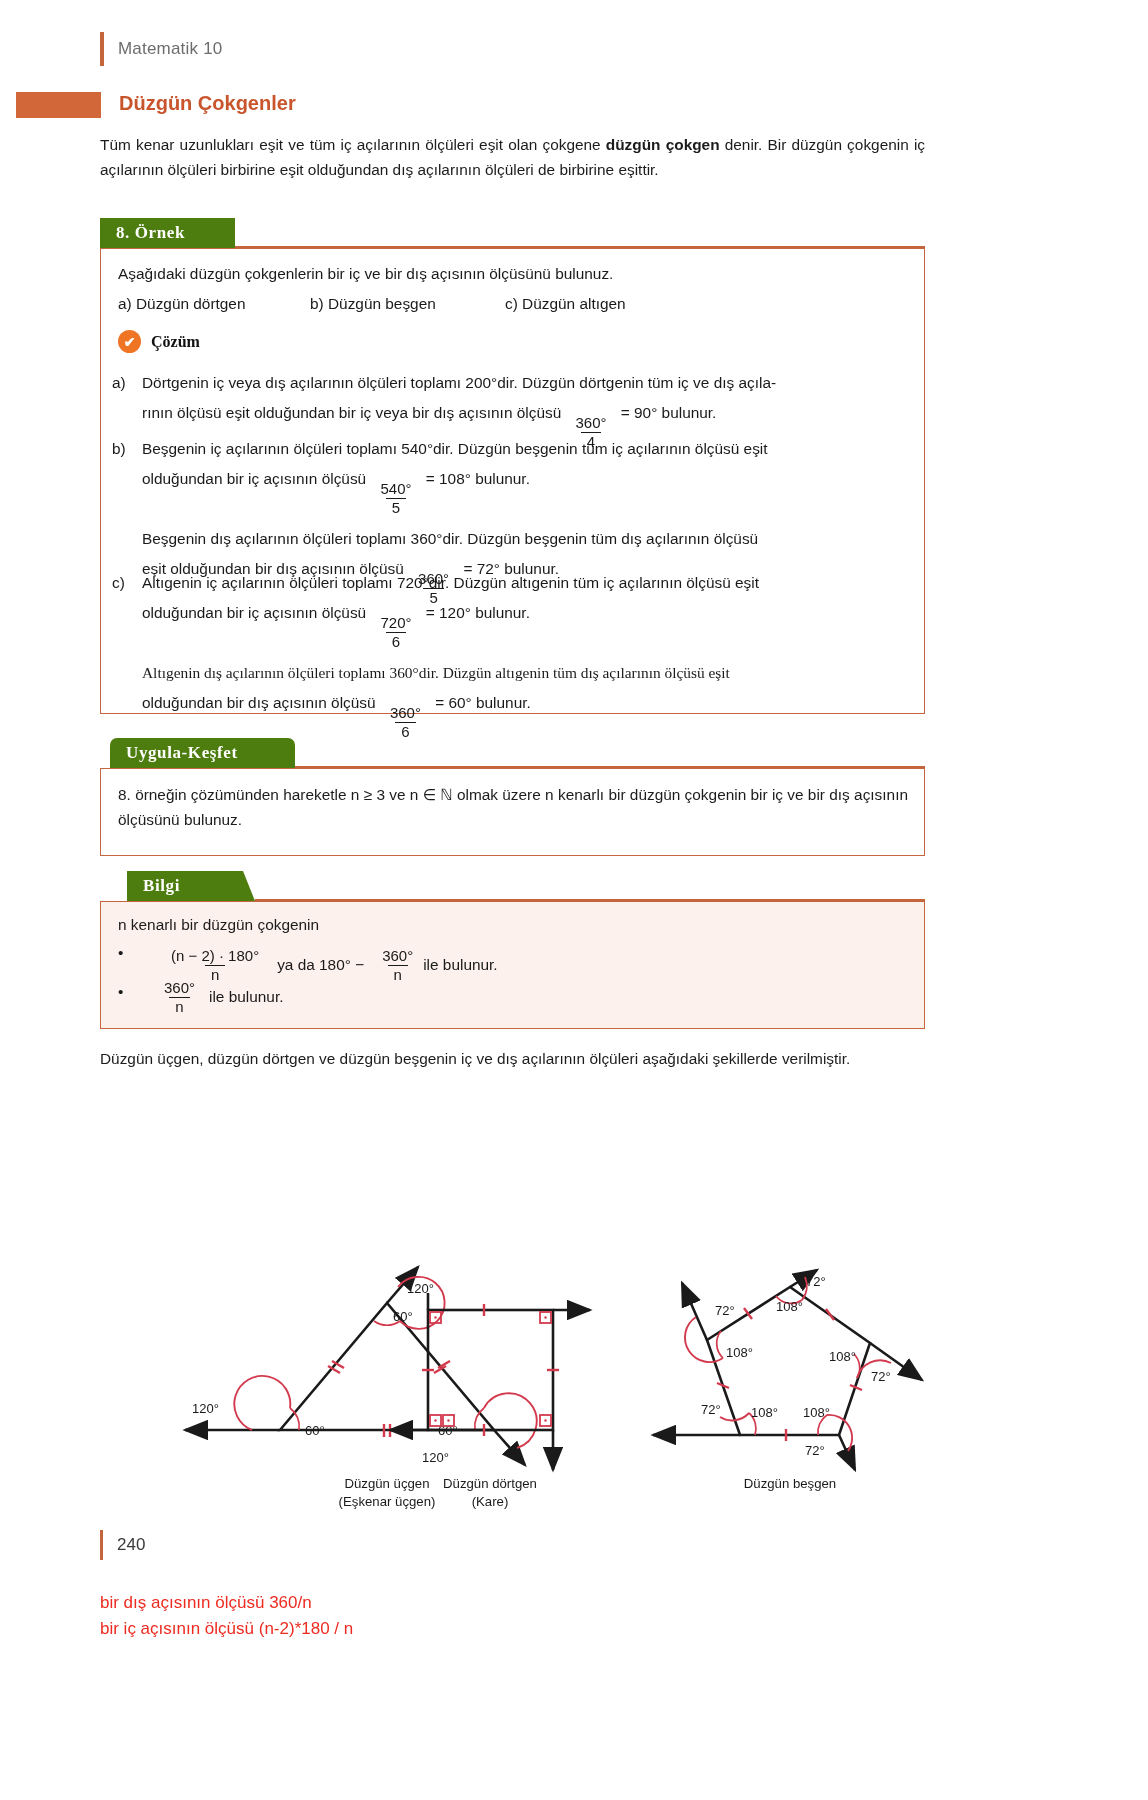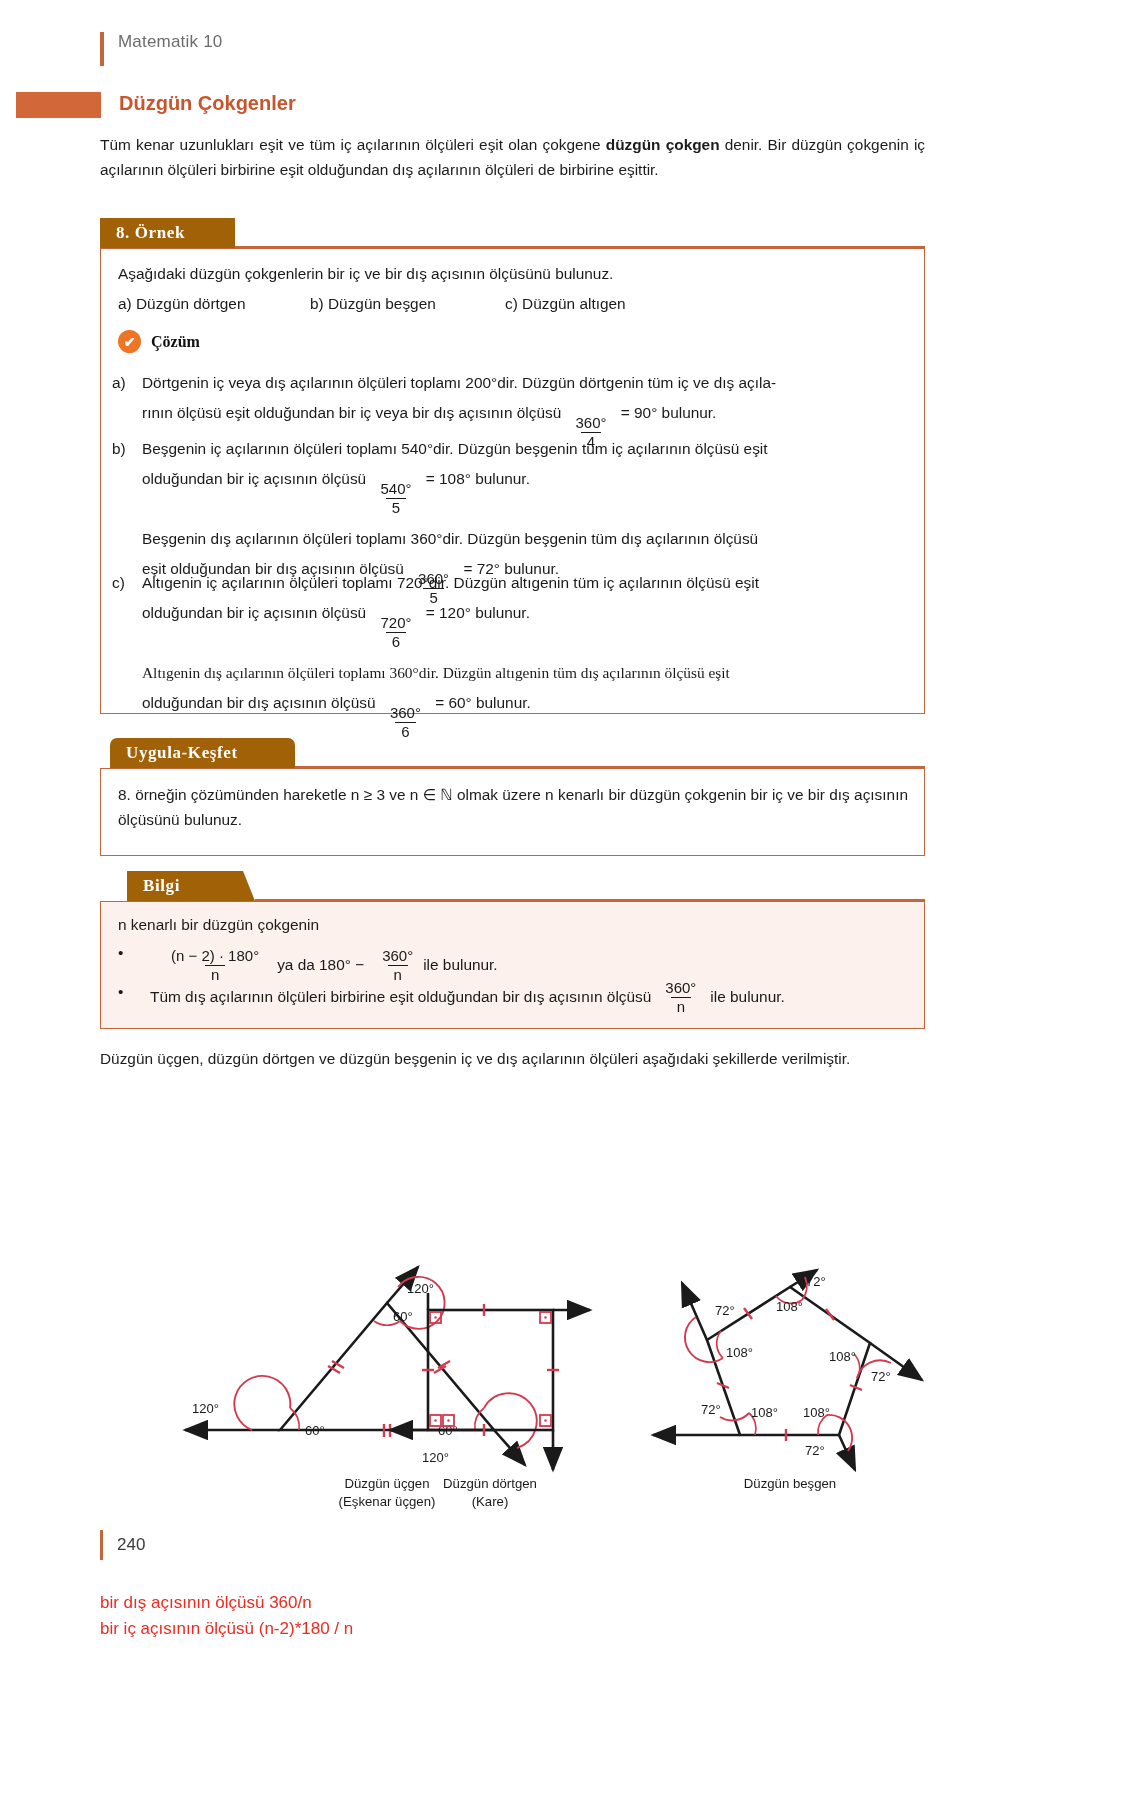--- a/index.html
+++ b/index.html
@@ -9,21 +9,21 @@
     background:#ffffff;
     font-family:"Liberation Sans", sans-serif;
     color:#1a1a1a;
     position:relative;
     overflow:hidden;
   }
 
   
   .page-header{
     position:absolute; left:100px; top:32px;
-    display:flex; gap:14px;
+    display:flex; align-items:center; gap:14px;
   }
   .header-rule{
     width:4px; height:34px; background:#c4653c;
   }
   .header-title{
     font-size:17px; color:#6d6d6d; letter-spacing:.2px;
   }
 
   
   .section-head{
@@ -50,21 +50,21 @@
   
   .panel{
     position:absolute;
     border:1.5px solid #c4653c;
     background:#ffffff;
   }
   .panel-pink{ background:#fdf1ee; }
 
   .tab{
     position:absolute;
-    background:#a16207;
+    background:#4d7c0f;
     color:#ffffff;
     font-family:"Liberation Serif", serif;
     font-weight:bold;
     letter-spacing:.6px;
     display:flex; align-items:center;
     padding:0 16px;
     height:30px;
     font-size:17px;
   }
   .tab-round{
@@ -282,21 +282,20 @@
       <span class="num">360°</span>
       <span class="den">n</span>
     </span>
     <span>ile bulunur.</span>
   </div>
 </div>
 
 <div class="bullet-row" style="left:118px; top:980px; width:800px;">
   <span class="dot">•</span>
   <div style="padding-left:32px; display:flex; align-items:center; flex-wrap:nowrap;">
-    <span>Tüm dış açılarının ölçüleri birbirine eşit olduğundan bir dış açısının ölçüsü</span>
     <span class="frac" style="margin:0 8px;">
       <span class="num">360°</span>
       <span class="den">n</span>
     </span>
     <span>ile bulunur.</span>
   </div>
 </div>
 
 <div class="para" style="left:100px; top:1046px; width:825px;">Düzgün üçgen, düzgün dörtgen ve düzgün beşgenin iç ve dış açılarının ölçüleri aşağıdaki şekillerde verilmiştir.</div>
 

